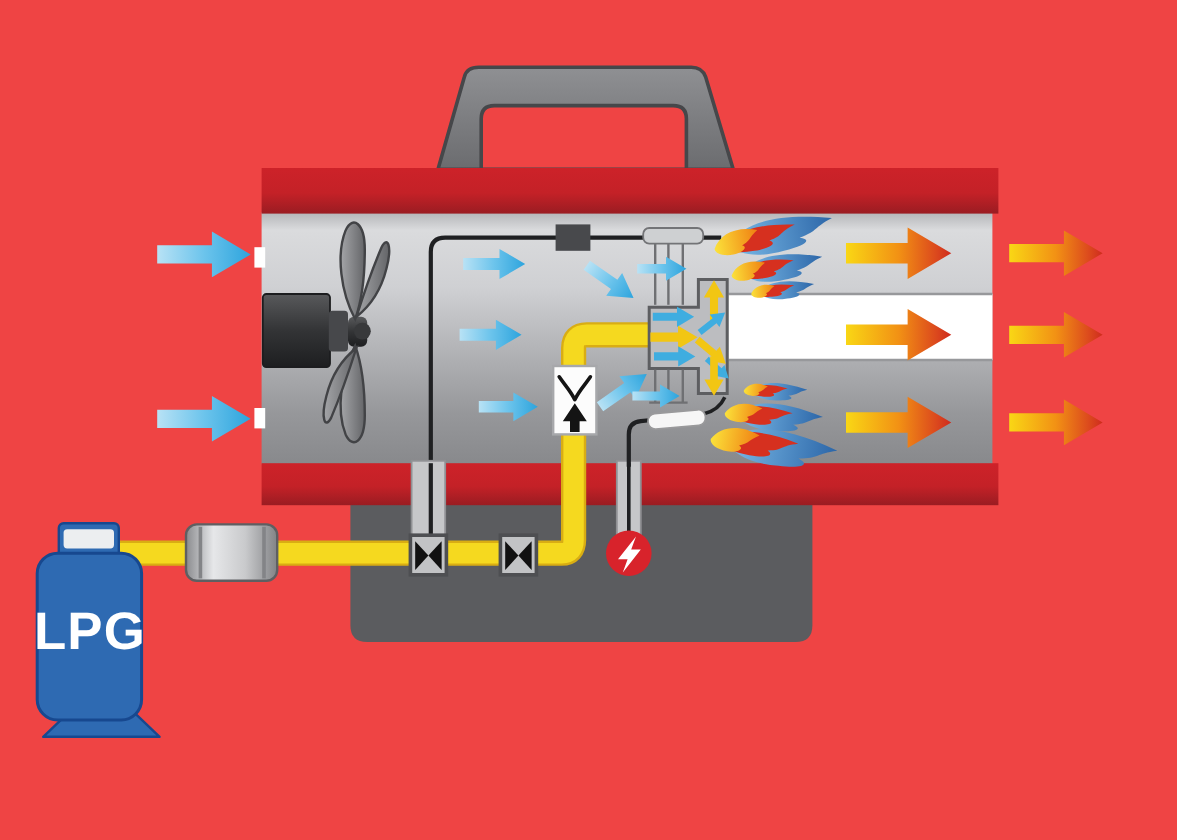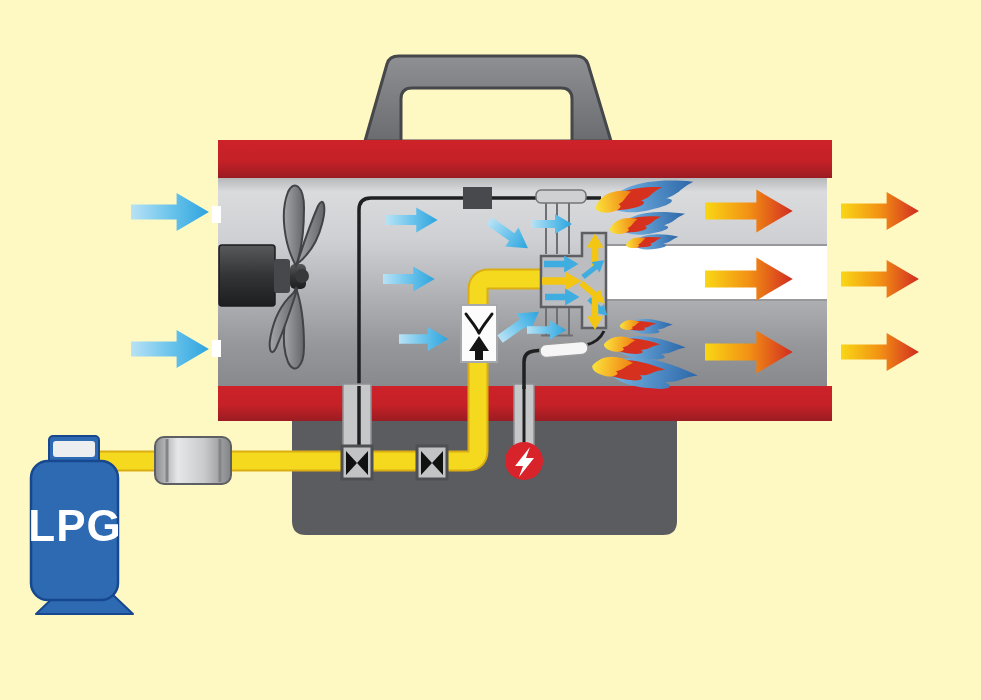--- a/index.html
+++ b/index.html
@@ -1,18 +1,18 @@
 <!DOCTYPE html>
 <html><head>
 <meta charset="utf-8">
 <title>Diagram</title>
 <style>
   html,body{margin:0;padding:0;background:#ffffff;}
   body{font-family:"Liberation Sans", sans-serif;}
-  .stage{position:relative;width:981px;height:700px;background:#fef9c3;overflow:hidden;}
+  .stage{position:relative;width:981px;height:700px;background:#ef4444;overflow:hidden;}
   svg{display:block;}
   text.tank-label{font-family:"Liberation Sans", sans-serif;font-weight:bold;font-size:44px;letter-spacing:1px;}
 </style>
 </head>
 <body>
 
 <div class="stage">
 <svg width="981" height="700" viewBox="0 0 981 700" xmlns="http://www.w3.org/2000/svg">
   <defs>
     <linearGradient id="gradRed" x1="0" y1="0" x2="0" y2="1">

